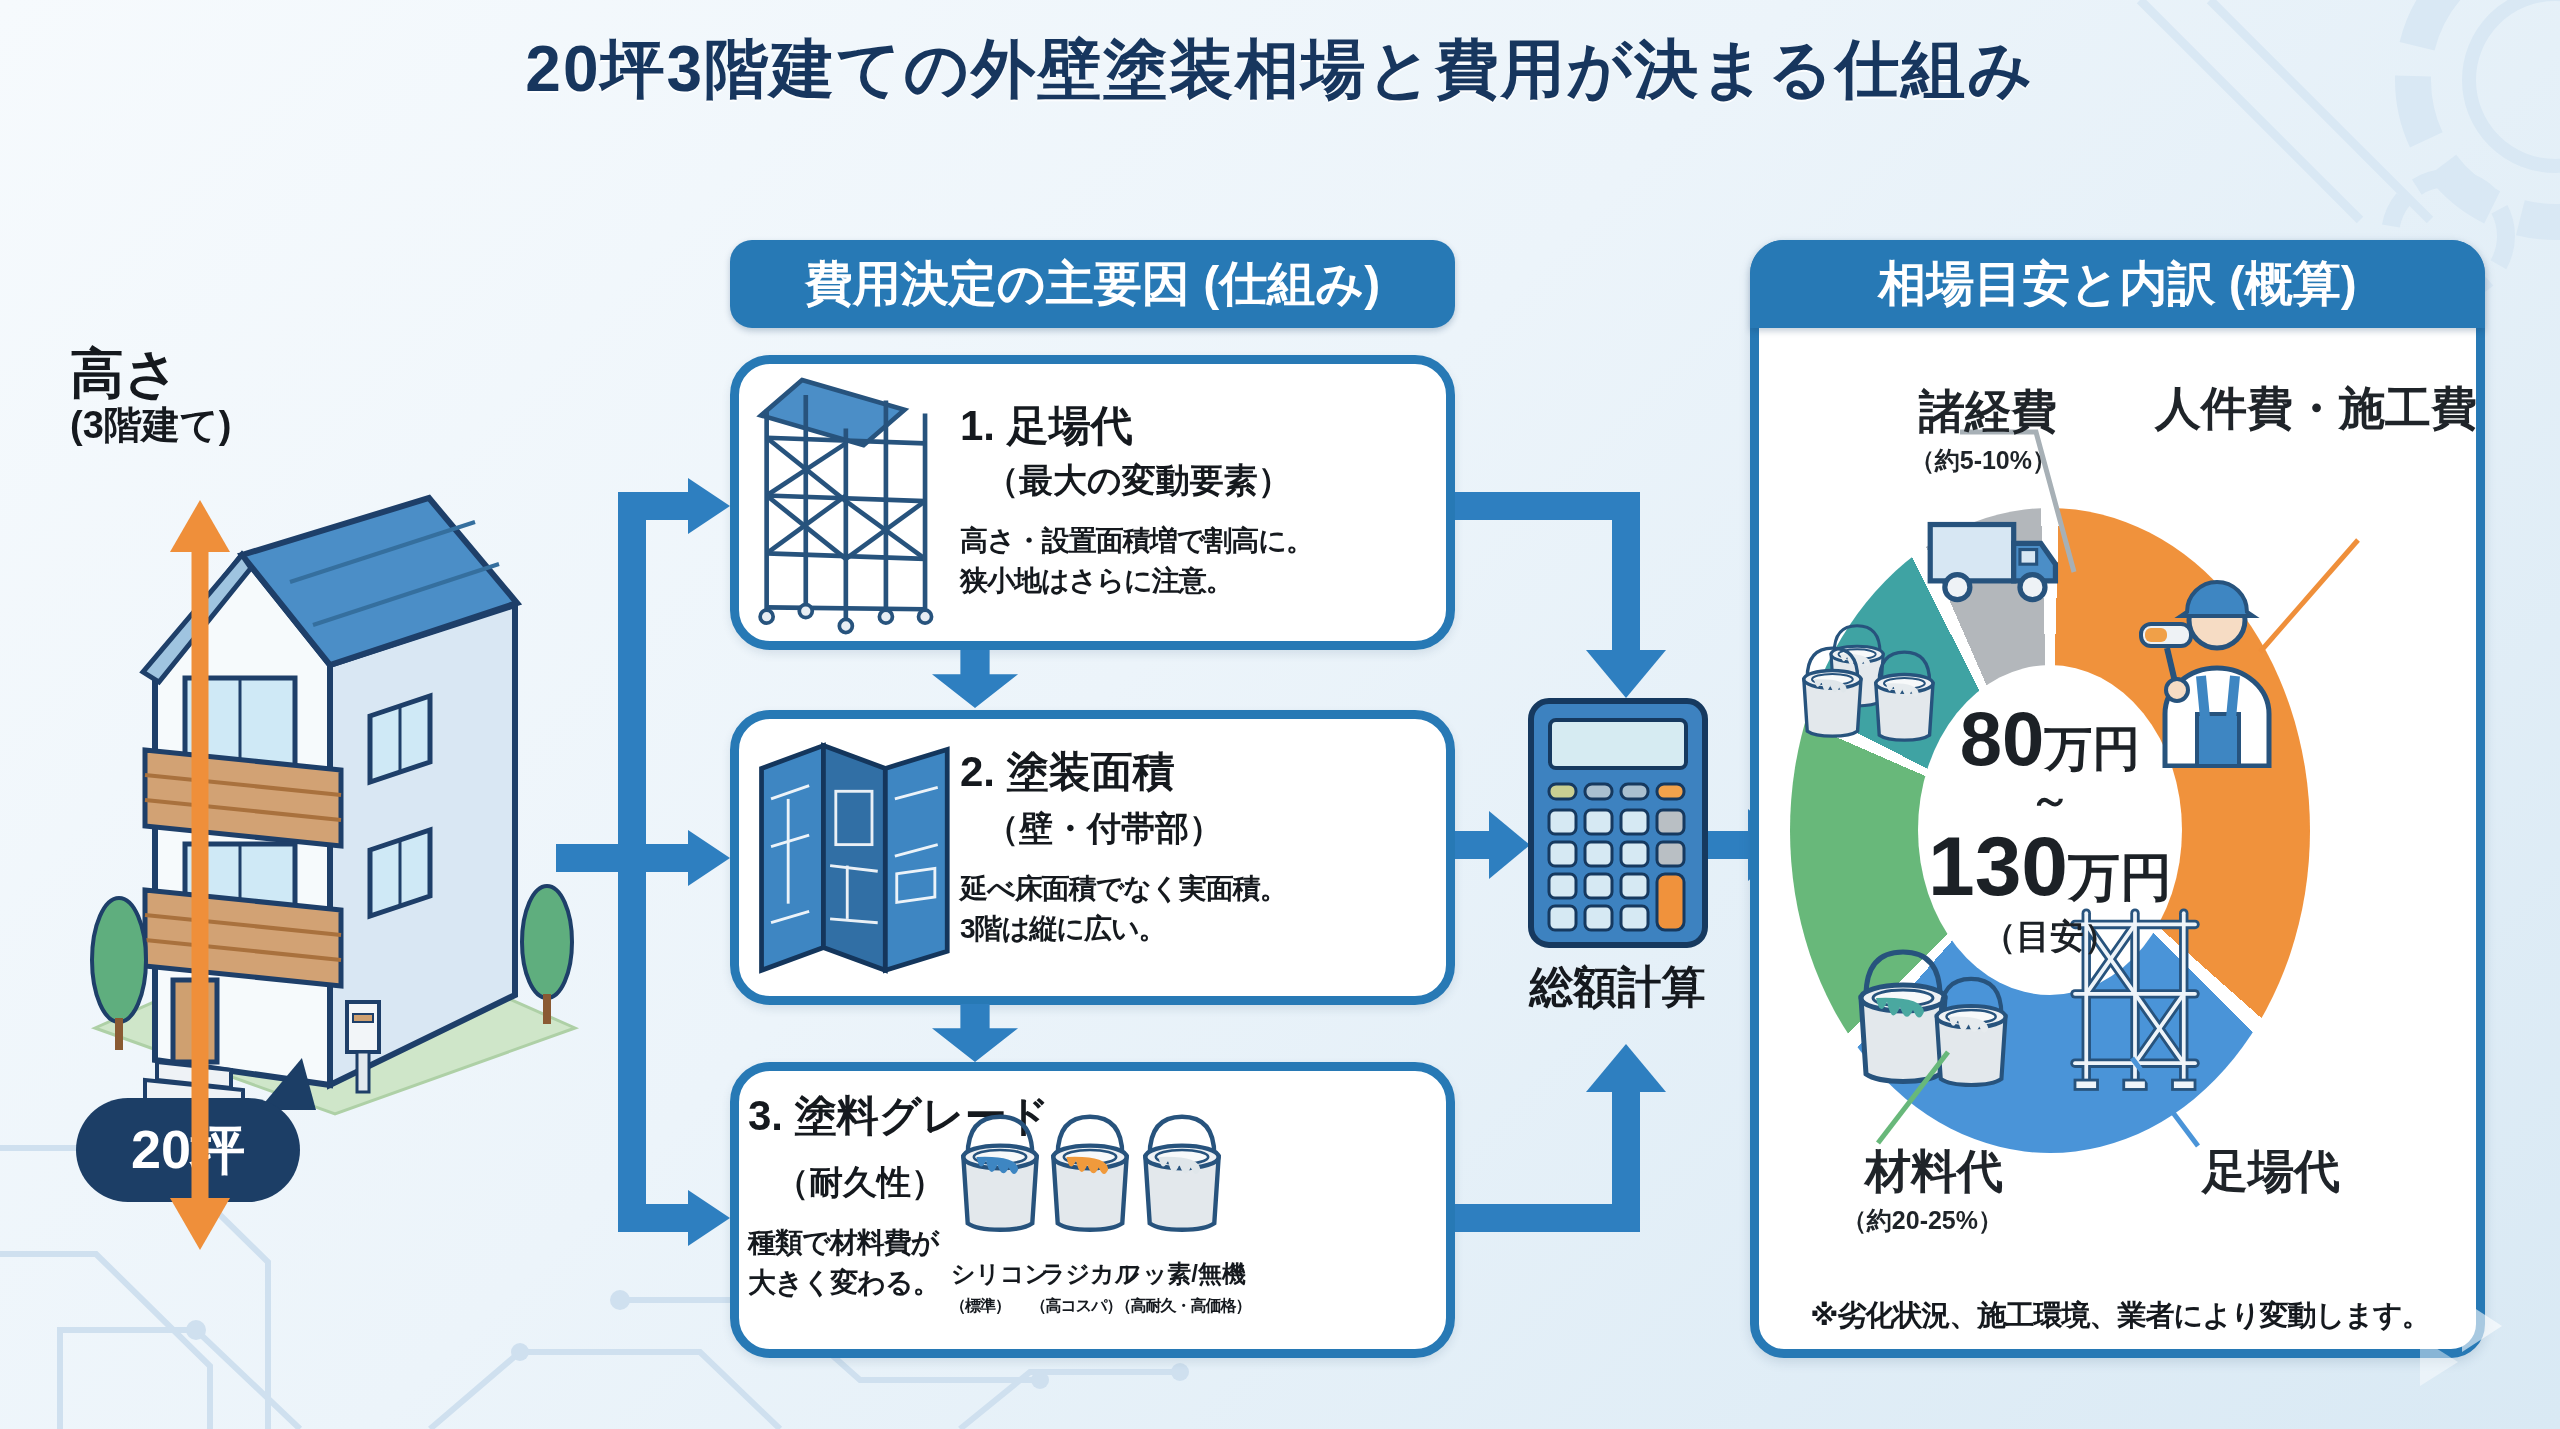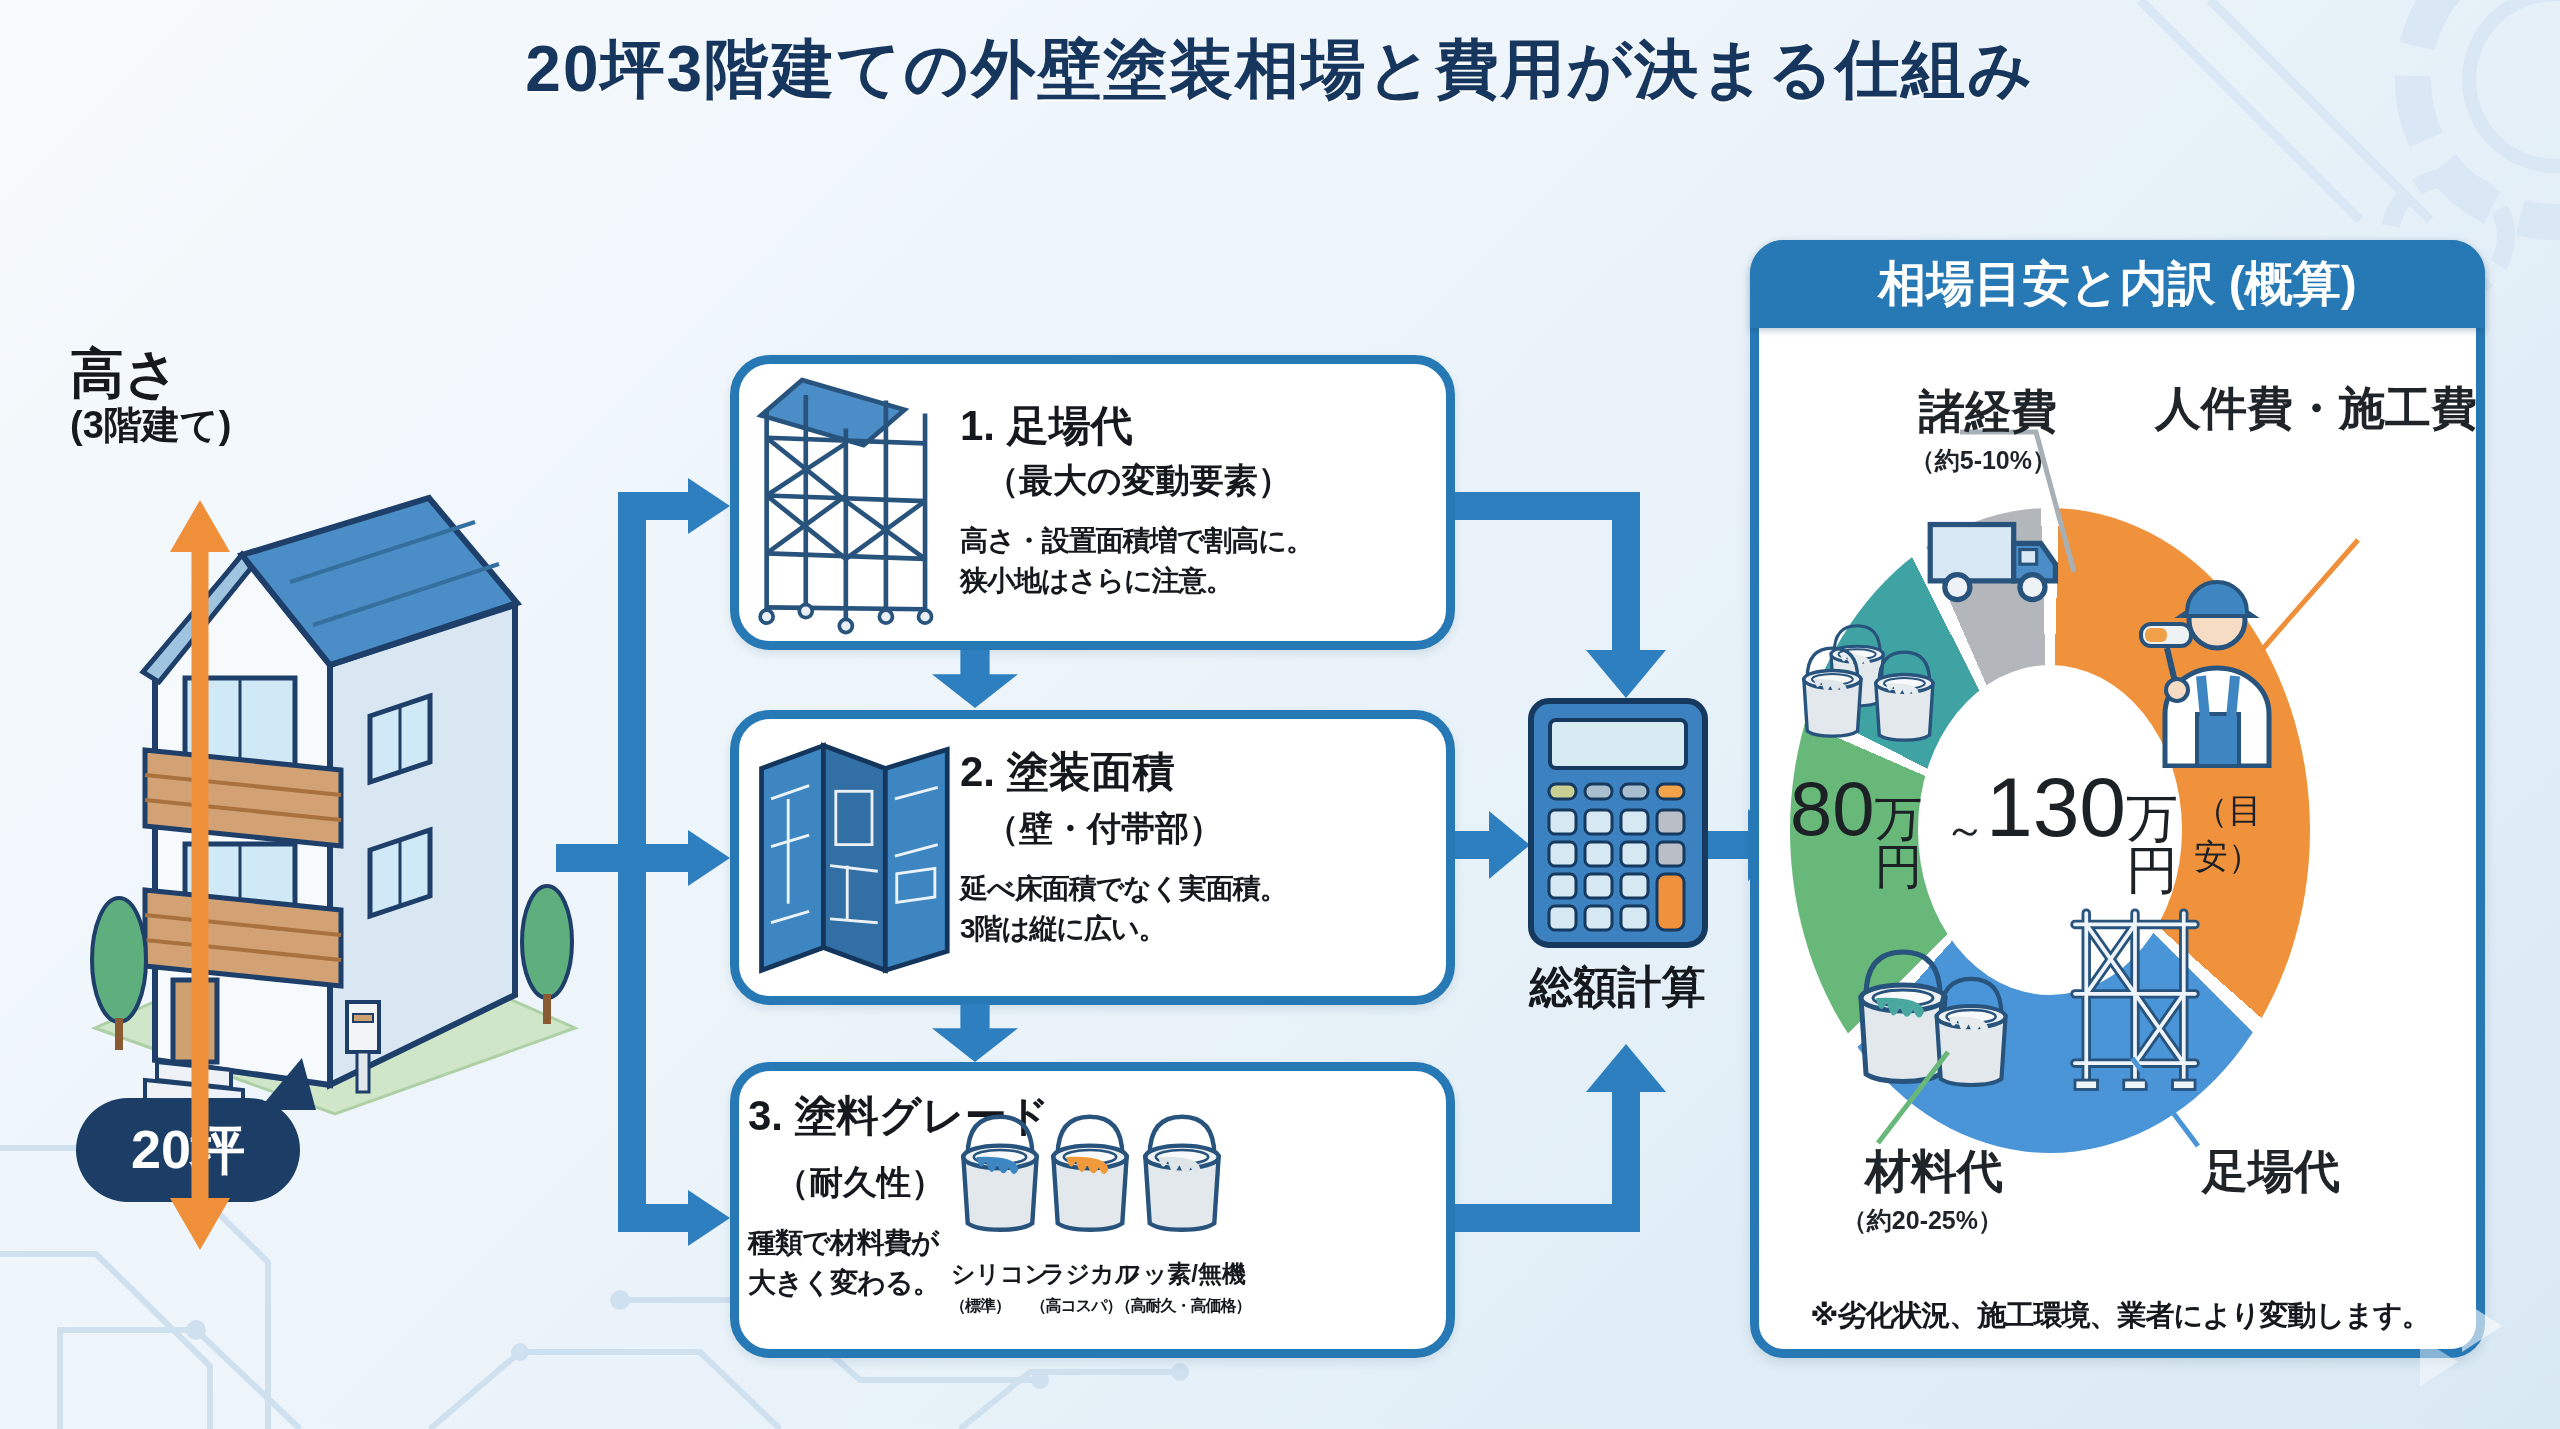--- a/index.html
+++ b/index.html
@@ -48,22 +48,22 @@
     clip-path:polygon(33% 0,67% 0,67% 42%,100% 42%,50% 100%,0 42%,33% 42%);}
 
   
   .calc-label{left:1505px;top:958px;width:225px;text-align:center;font-size:44px;font-weight:800;color:#15191e;}
 
   
   .estimate-panel{left:1750px;top:240px;width:735px;height:1118px;background:#fff;
     border:9px solid #2779b5;border-radius:34px;box-shadow:0 4px 12px rgba(30,70,110,.15);}
   .donut{left:1790px;top:508px;width:520px;height:645px;border-radius:50%;}
   .donut-hole{left:1918px;top:665px;width:264px;height:330px;background:#fff;border-radius:50%;}
-  .donut-center{left:1790px;top:508px;width:520px;height:645px;display:flex;flex-direction:row;
-    align-items:center;justify-content:space-between;color:#1c2126;font-weight:400;}
+  .donut-center{left:1790px;top:508px;width:520px;height:645px;display:flex;flex-direction:column;
+    align-items:center;justify-content:center;color:#1c2126;font-weight:700;}
   .dc-row{display:flex;align-items:baseline;line-height:1;}
   .dc-min-num{font-size:76px;} .dc-min-unit{font-size:48px;}
   .dc-tilde{font-size:42px;line-height:1.1;}
   .dc-max-num{font-size:84px;} .dc-max-unit{font-size:52px;}
   .dc-note{font-size:34px;margin-top:6px;}
 
   .seg-label{position:absolute;font-weight:700;color:#1f2429;text-align:right;margin-left:37px;}
   .seg-name{font-size:46px;line-height:1;}
   .seg-pct{font-size:25px;line-height:1;}
   .footnote{left:1775px;top:1296px;width:690px;text-align:center;font-size:29px;font-weight:700;
@@ -152,20 +152,21 @@
       <ellipse cx="34" cy="540" rx="27" ry="62" fill="#5fae7e" stroke="#1e3f69" stroke-width="4"></ellipse>
       <rect x="30" y="598" width="8" height="32" fill="#8a5a33"></rect>
       <ellipse cx="462" cy="522" rx="25" ry="56" fill="#5fae7e" stroke="#1e3f69" stroke-width="4"></ellipse>
       <rect x="458" y="574" width="8" height="30" fill="#8a5a33"></rect>
     </svg>
   </div>
 
   <div class="abs tsubo-tail"></div>
   <div class="abs tsubo-badge">20坪</div>
 
+  <div class="abs sec-header hdr-mid">費用決定の主要因 (仕組み)</div>
 
   <div class="abs factor-box box1"></div>
   <div class="abs icon-wrap" style="left:748px;top:368px;width:205px;height:270px;">
     <svg width="205" height="270" viewBox="0 0 220 280">
       <polygon points="58,8 168,40 124,78 14,46" fill="#4b8ec7" stroke="#27537d" stroke-width="5"></polygon>
       <g stroke="#27537d" stroke-width="5" fill="none">
         <line x1="20" y1="40" x2="20" y2="258"></line>
           <line x1="105" y1="60" x2="105" y2="268"></line>
         <line x1="190" y1="44" x2="190" y2="258"></line>
           <line x1="62" y1="24" x2="62" y2="250"></line>

